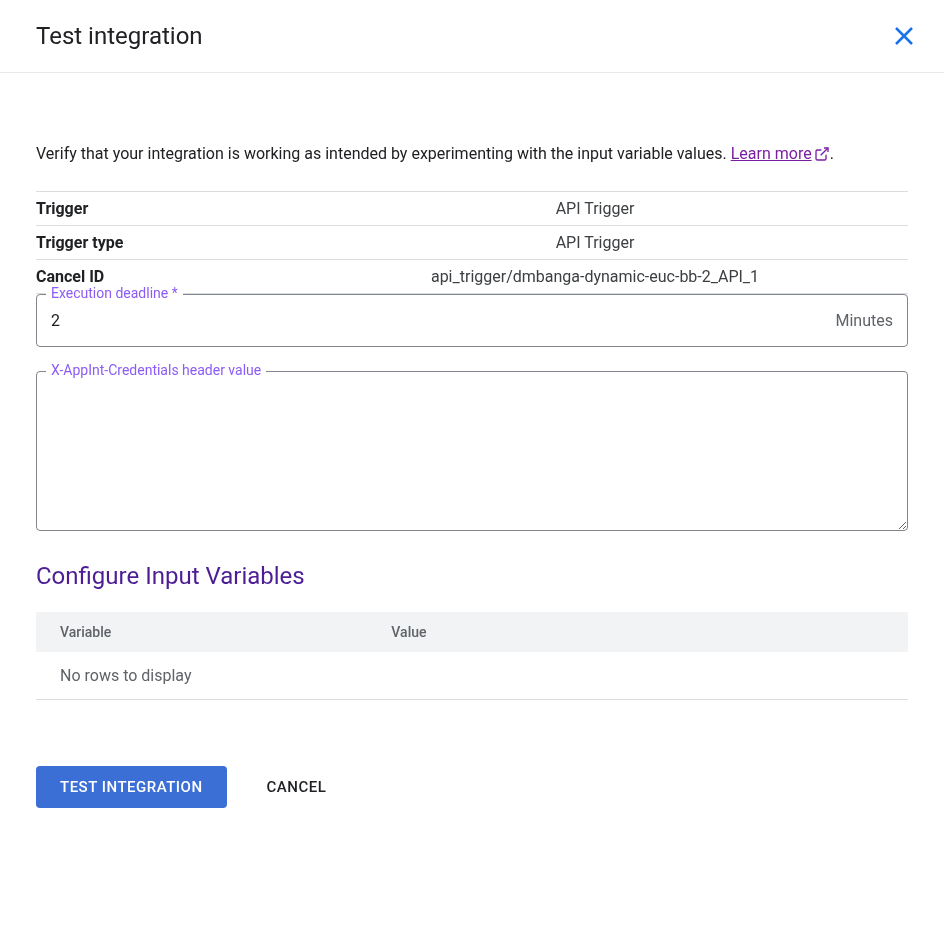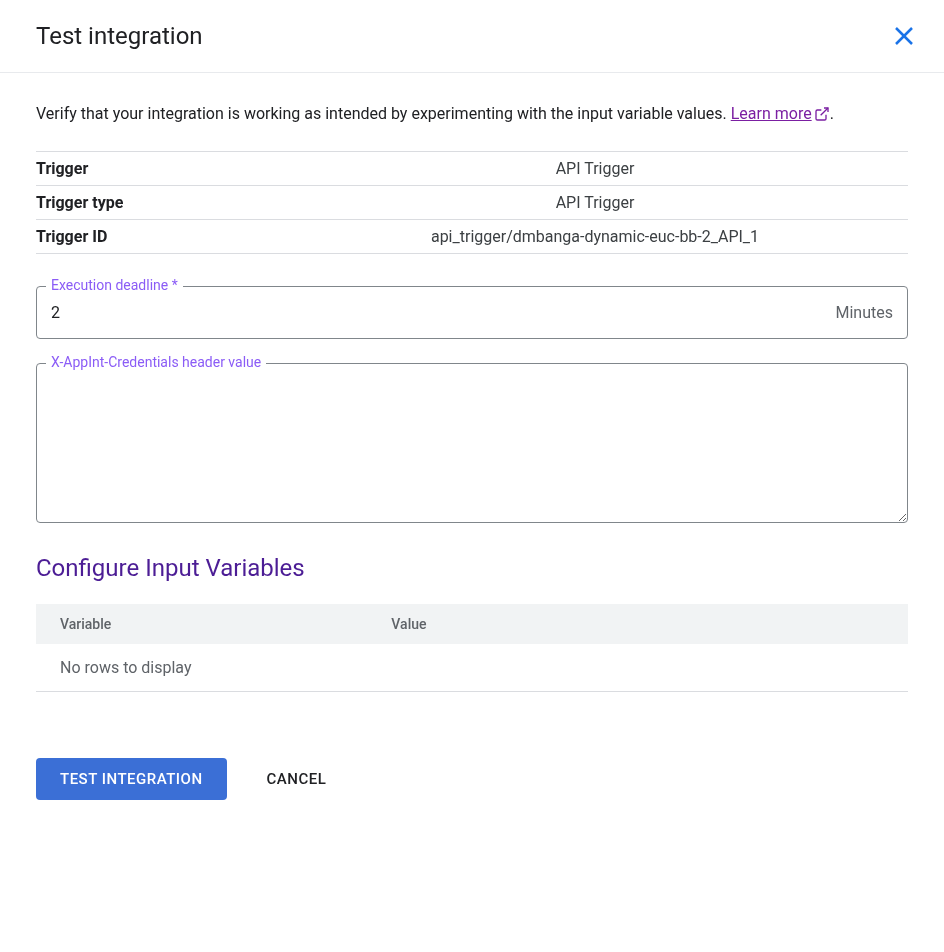--- a/index.html
+++ b/index.html
@@ -50,32 +50,32 @@
       color: #202124;
       margin-bottom: 24px;
     }
     .learn-more {
       color: #7b1fa2;
       text-decoration: underline;
       cursor: pointer;
       display: inline-flex;
       align-items: center;
       gap: 2px;
+      margin-top: 40px;
     }
     .learn-more svg {
       width: 16px;
       height: 16px;
       stroke: #7b1fa2;
       fill: none;
       stroke-width: 2;
     }
     .info-table {
       width: 100%;
       border-collapse: collapse;
-      margin-bottom: 32px;
     }
     .info-table tr {
       border-top: 1px solid #dadce0;
       border-bottom: 1px solid #dadce0;
     }
     .info-table td {
       padding: 7px 0;
       font-size: 16px;
       vertical-align: middle;
     }
@@ -221,21 +221,21 @@
     <tbody>
         <tr>
       <td class="label">Trigger</td>
       <td class="value">API Trigger</td>
     </tr>
     <tr>
       <td class="label">Trigger type</td>
       <td class="value">API Trigger</td>
     </tr>
     <tr>
-      <td class="label">Trigger ID</td>
+      <td class="label">Cancel ID</td>
       <td class="value">api_trigger/dmbanga-dynamic-euc-bb-2_API_1</td>
     </tr>
   </tbody>
     </table>
 
   <div class="form-field">
     <label class="form-field-label">Execution deadline *</label>
     <div class="form-field-input-wrap">
       <input class="form-field-input" type="text" value="2" style="">
       <span class="form-field-suffix">Minutes</span>

